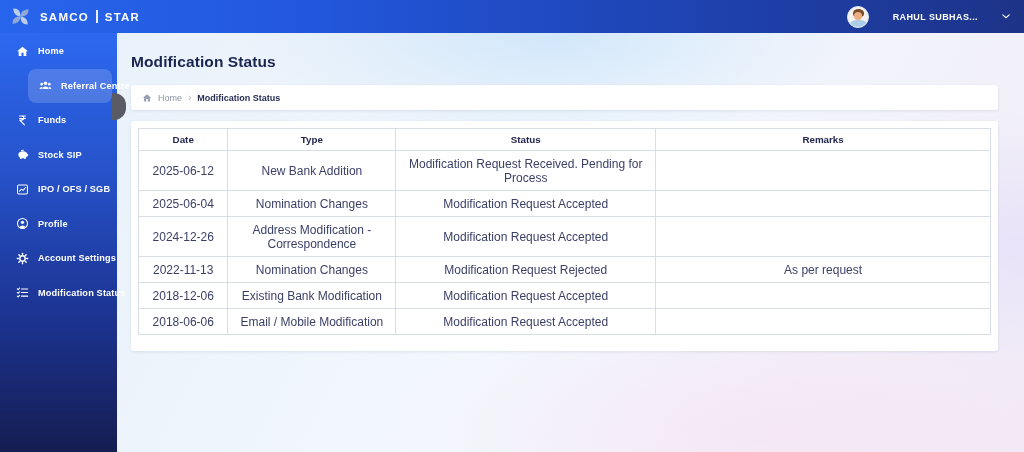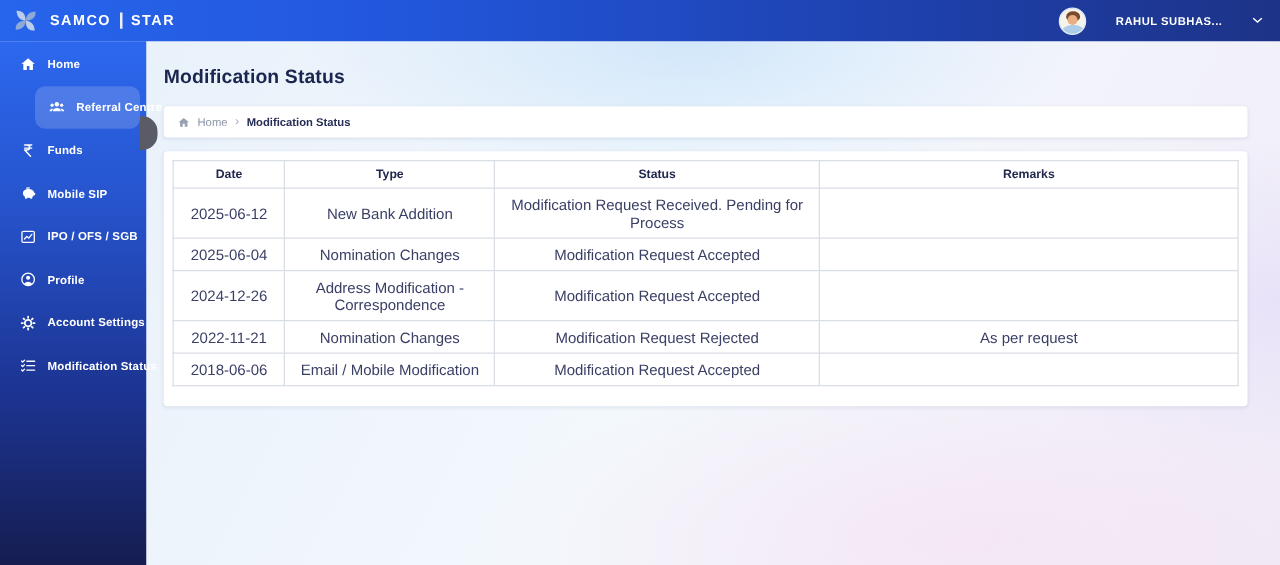--- a/index.html
+++ b/index.html
@@ -141,21 +141,21 @@
         </span>
         <span class="nav-label">Funds</span>
       </div>
       <div class="nav-item">
         <span class="nav-icon">
           <svg viewBox="0 0 20 20" fill="#fff">
             <path d="M17.6 9.6c-.5-2.8-3.3-4.7-7-4.7-4.1 0-7 2.2-7 5.4 0 1.8.9 3.3 2.4 4.3l.3 2.2h2.1l.3-1.1c.6.1 1.2.2 1.9.2s1.3-.1 1.9-.2l.3 1.1h2.1l.3-2.1c.8-.5 1.4-1.2 1.8-2l1.5-.2.3-2.4z"></path>
             <rect x="7.6" y="3" width="4.6" height="1.5" rx=".7" transform="rotate(-7 9.9 3.7)"></rect>
           </svg>
         </span>
-        <span class="nav-label">Mobile SIP</span>
+        <span class="nav-label">Stock SIP</span>
       </div>
       <div class="nav-item">
         <span class="nav-icon">
           <svg viewBox="0 0 20 20" fill="none" stroke="#fff" stroke-width="1.6" stroke-linecap="round" stroke-linejoin="round">
             <rect x="2.4" y="3.2" width="15.2" height="13.6" rx="1.8"></rect>
             <path d="M5.4 12.6l3-3.1 2.4 2 3.8-4.6"></path>
           </svg>
         </span>
         <span class="nav-label">IPO / OFS / SGB</span>
       </div>
@@ -246,26 +246,32 @@
               <td>Modification Request Accepted</td>
               <td></td>
             </tr>
             <tr>
               <td>2024-12-26</td>
               <td>Address Modification - Correspondence</td>
               <td>Modification Request Accepted</td>
               <td></td>
             </tr>
             <tr>
-              <td>2022-11-21</td>
+              <td>2022-11-13</td>
               <td>Nomination Changes</td>
               <td>Modification Request Rejected</td>
               <td>As per request</td>
             </tr>
             <tr>
+              <td>2018-12-06</td>
+              <td>Existing Bank Modification</td>
+              <td>Modification Request Accepted</td>
+              <td></td>
+            </tr>
+            <tr>
               <td>2018-06-06</td>
               <td>Email / Mobile Modification</td>
               <td>Modification Request Accepted</td>
               <td></td>
             </tr>
           </tbody>
       </table>
     </div>
   </main>
 </div>

